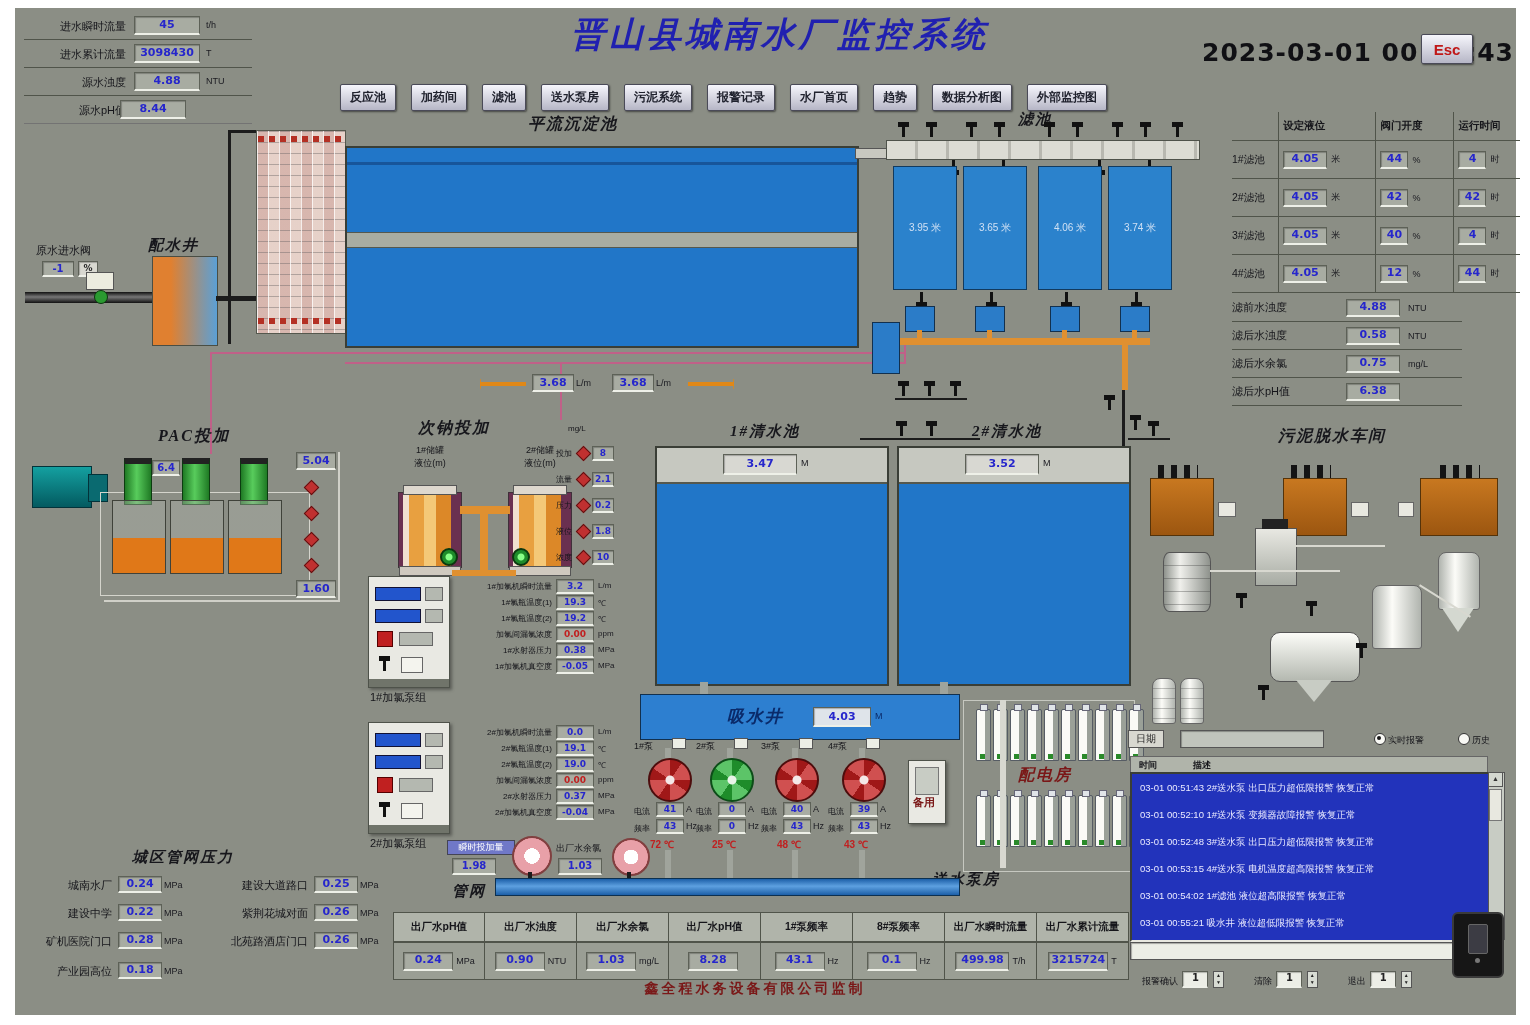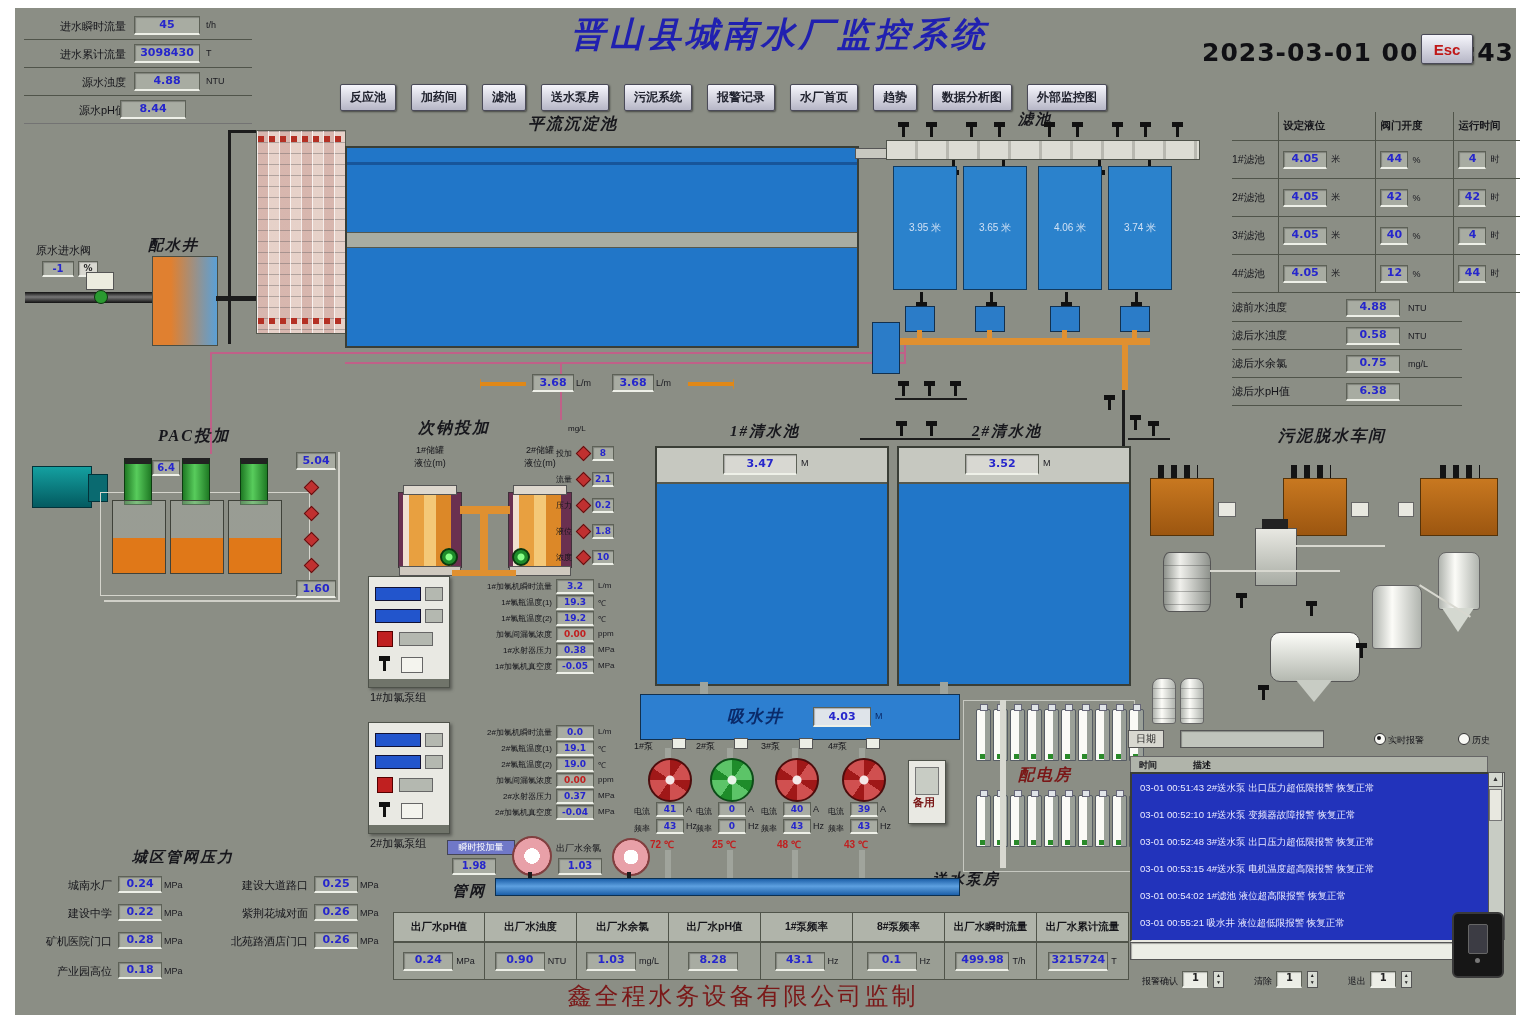--- a/index.html
+++ b/index.html
@@ -762,15 +762,15 @@
       <span class="vbi" style="width:24px;height:14px;background:#eceee6;color:#222;font-size:10px;">1</span>
       <span class="spin">▲<br>▼</span>
     </span>
   </div>
   <div style="position:absolute;left:324px;top:192px;width:48px;height:62px;background:#161616;border:2px solid #3a3a3a;border-radius:6px;">
     <div style="position:absolute;left:14px;top:10px;width:18px;height:28px;background:#3c3c44;border:1px solid #666;border-radius:2px;"></div>
     <div style="position:absolute;left:21px;top:44px;width:5px;height:5px;border-radius:50%;background:#777;"></div>
   </div>
 </div>
 
-<div class="abs" style="left:508px;top:980px;width:470px;text-align:center;font-family:'Liberation Serif',serif;font-weight:normal;font-size:24px;letter-spacing:3px;color:#7a1818;">鑫全程水务设备有限公司监制</div>
+<div class="abs" style="left:520px;top:980px;width:470px;text-align:center;font-family:'Liberation Serif',serif;font-weight:bold;font-size:14px;letter-spacing:3px;color:#7a1818;">鑫全程水务设备有限公司监制</div>
 
 </div>
 
 </body></html>

